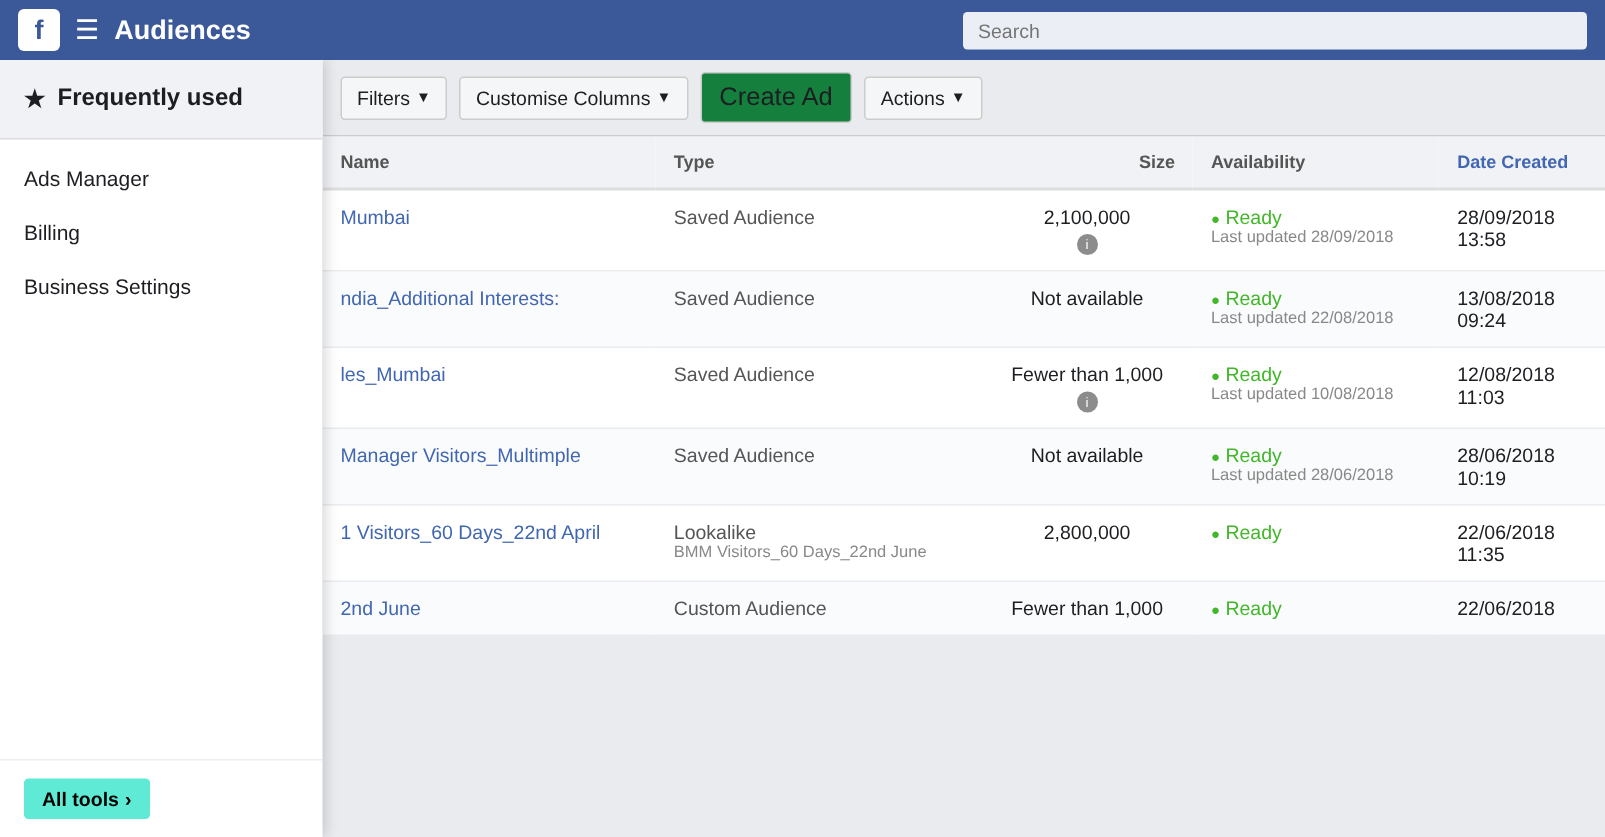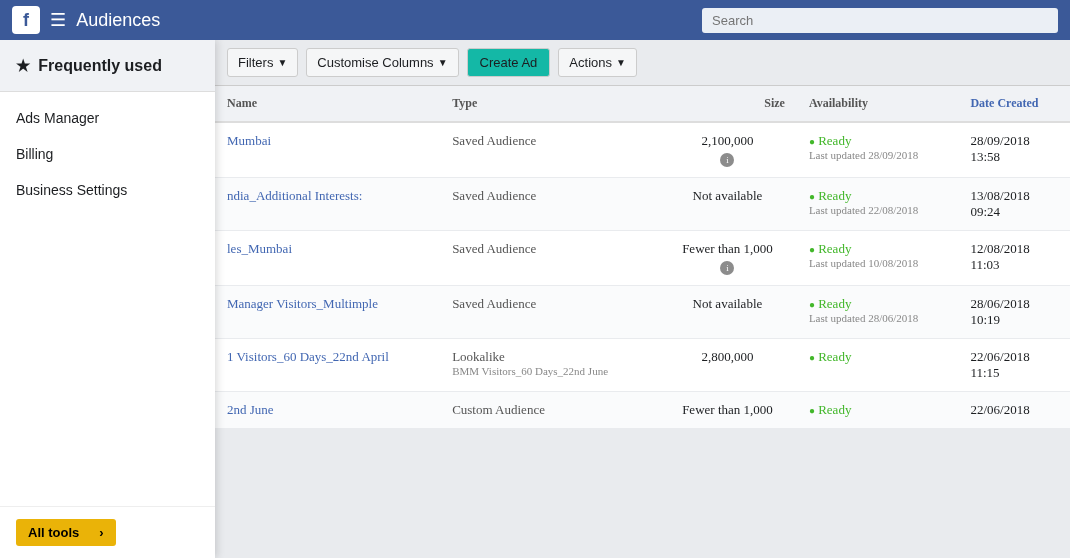--- a/index.html
+++ b/index.html
@@ -21,29 +21,29 @@
       background: white;
       border-radius: 4px;
       display: flex; align-items: center; justify-content: center;
       font-weight: bold; font-size: 18px; color: #3b5998;
       flex-shrink: 0;
     }
     .hamburger-icon {
       color: white; font-size: 18px; cursor: pointer;
     }
     .nav-title {
-      color: white; font-size: 18px; font-weight: 400;
+      color: white; font-size: 18px; font-weight: 700;
     }
     .search-box {
       margin-left: auto;
       background: rgba(255,255,255,0.9);
       border: none;
       border-radius: 3px;
       padding: 5px 10px;
-      width: 356px;
+      width: 416px;
       font-size: 13px;
       color: #555;
     }
 
     
     .sidebar {
       position: absolute;
       top: 40px;
       left: 0;
       width: 215px;
@@ -77,30 +77,30 @@
       padding: 10px 16px;
       color: #1c1e21;
       font-size: 14px;
       cursor: pointer;
     }
     .sidebar-footer {
       padding: 12px 16px;
       border-top: 1px solid #eee;
     }
     .all-tools-btn {
-      background: #eab308;
+      background: #5eead4;
       border: none;
       padding: 6px 12px;
       border-radius: 3px;
       font-size: 13px;
       font-weight: 600;
       cursor: pointer;
       display: flex;
       align-items: center;
-      gap: 20px;
+      gap: 4px;
     }
 
     
     .main-content {
       position: absolute;
       top: 40px;
       left: 215px;
       right: 0;
       bottom: 0;
       background: #e9ebee;
@@ -123,39 +123,38 @@
       padding: 6px 10px;
       font-size: 13px;
       cursor: pointer;
       display: flex;
       align-items: center;
       gap: 4px;
       color: #1c1e21;
     }
     .dropdown-btn .caret { font-size: 10px; }
     .create-ad-btn {
-      background: #14b8a6;
+      background: #15803d;
       border: 1px solid #ccc;
       border-radius: 3px;
       padding: 6px 12px;
-      font-size: 13px;
+      font-size: 17px;
       cursor: pointer;
       color: #1c1e21;
     }
 
     
     .table-container {
       overflow: auto;
       height: calc(100% - 50px);
     }
     table {
       width: 100%;
       border-collapse: collapse;
       background: white;
-      font-family: Liberation Serif, serif;
     }
     thead tr {
       background: #f0f2f5;
       border-bottom: 2px solid #ddd;
     }
     th {
       padding: 10px 12px;
       text-align: left;
       font-size: 12px;
       color: #555;
@@ -326,21 +325,21 @@
             <td style="text-align: right;">
               <div class="size-info" style="justify-content: flex-end;">
                 <span>2,800,000</span>
               </div>
             </td>
             <td>
               <div><span class="ready-dot">●</span> <span class="ready-text">Ready</span></div>
             </td>
             <td>
               <div>22/06/2018</div>
-              <div>11:15</div>
+              <div>11:35</div>
             </td>
           </tr>
           <tr>
             <td><a class="audience-link">2nd June</a></td>
             <td class="type-cell">Custom Audience</td>
             <td style="text-align: right;">
               <div class="size-info" style="justify-content: flex-end;">
                 <span>Fewer than 1,000</span>
               </div>
             </td>

